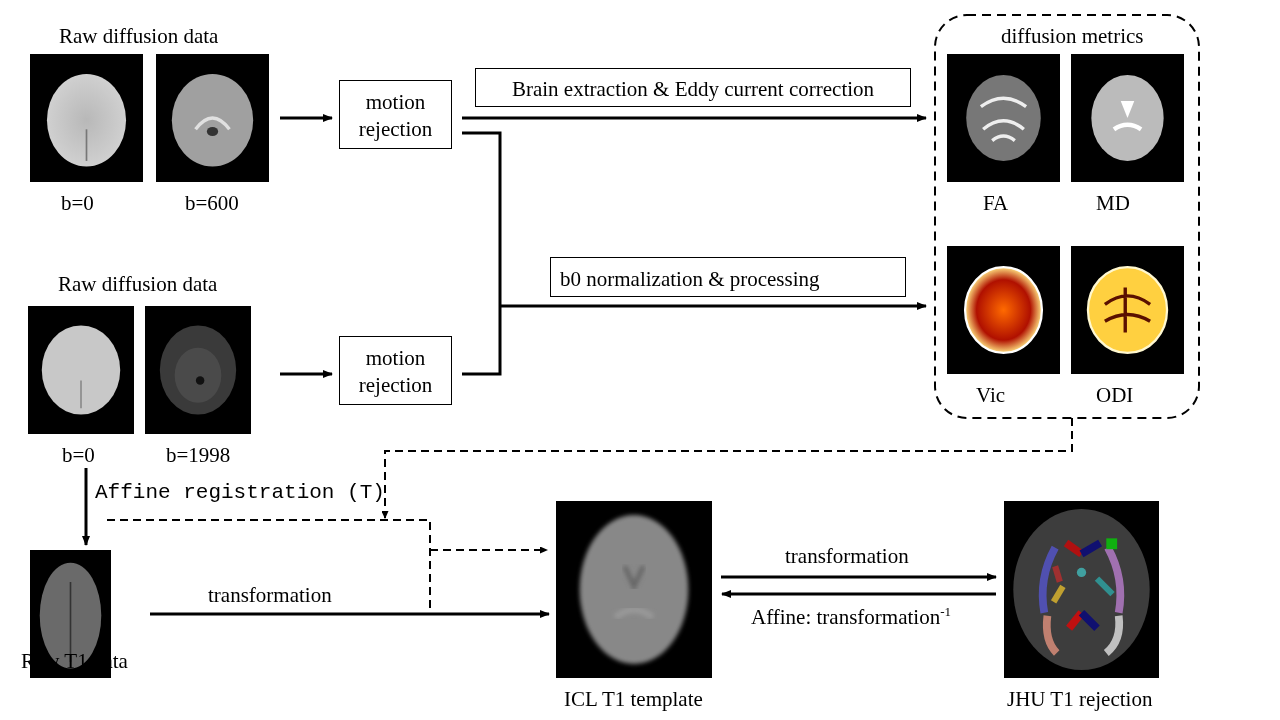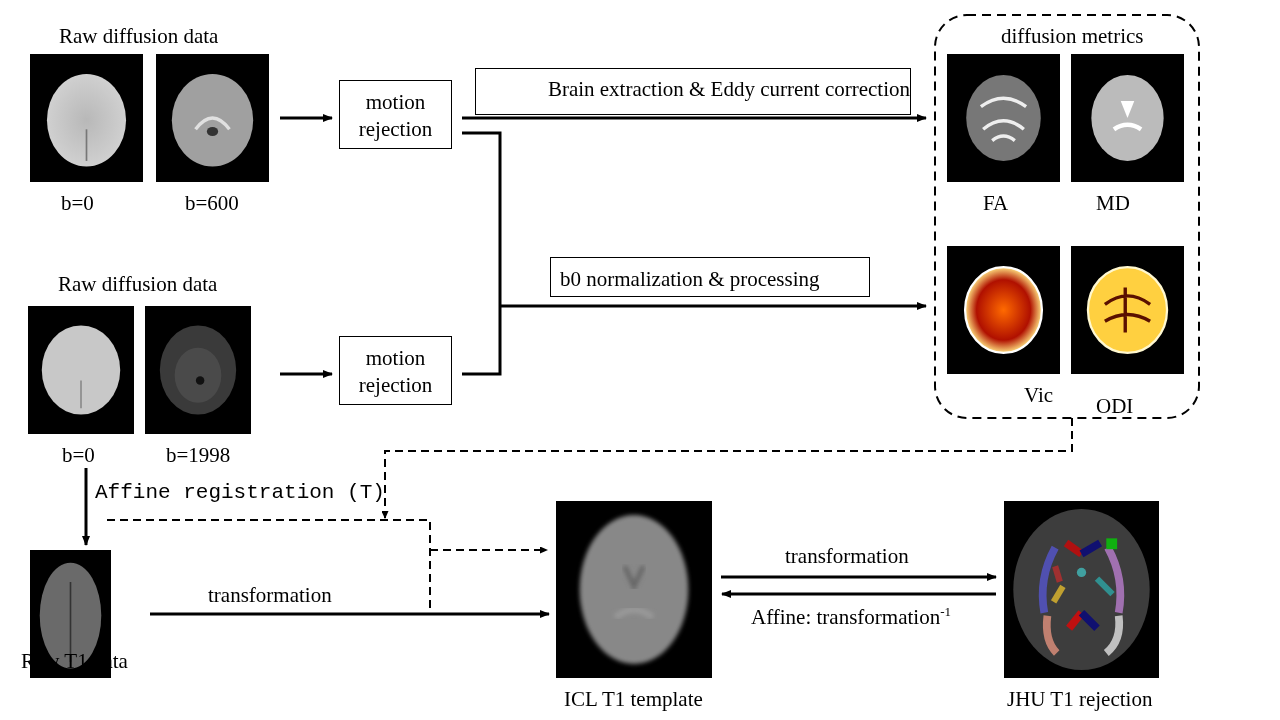--- a/index.html
+++ b/index.html
@@ -71,25 +71,25 @@
       <ellipse cx="50" cy="62" rx="5" ry="4" fill="#333"></ellipse>
     </svg>
 </div>
 <div class="txt" style="left:61px;top:193px;">b=0</div>
 <div class="txt" style="left:185px;top:193px;font-family:Liberation Serif, serif;">b=600</div>
 <div class="box" style="left:339px;top:80px;width:113px;height:69px;padding-top:8px;">
   <div>motion</div>
   <div>rejection</div>
 </div>
 
-<div class="box" style="left:475px;top:68px;width:436px;height:47px;padding-top:7px;text-align:right;">
+<div class="box" style="left:475px;top:68px;width:436px;height:39px;padding-top:7px;">
   <span>Brain extraction &amp; Eddy current correction</span>
 </div>
 
-<div class="box" style="left:550px;top:257px;width:320px;height:40px;padding-top:8px;text-align:left;padding-left:9px;">
+<div class="box" style="left:550px;top:257px;width:356px;height:40px;padding-top:8px;text-align:left;padding-left:9px;">
   <span>b0 normalization &amp; processing</span>
 </div>
 
 <div class="txt" style="left:58px;top:274px;">Raw diffusion data</div>
 <div class="img" style="left:28px;top:306px;width:106px;height:128px;">
   <svg viewBox="0 0 100 100">
       <ellipse cx="50" cy="50" rx="37" ry="42" fill="#c8c8c8"></ellipse>
       <line x1="50" y1="60" x2="50" y2="86" stroke="#888" stroke-width="1.5"></line>
     </svg>
 </div>
@@ -136,22 +136,22 @@
       <ellipse cx="50" cy="50" rx="34" ry="38" fill="none" stroke="#fff" stroke-width="2"></ellipse>
     </svg>
 </div>
 <div class="img" style="left:1071px;top:246px;width:113px;height:128px;">
   <svg viewBox="0 0 100 100">
       <ellipse cx="50" cy="50" rx="35" ry="38" fill="#ffd040"></ellipse>
       <path d="M30 45 Q50 30 70 45 M30 60 Q50 48 70 60 M48 30 L48 70" stroke="#5a1000" stroke-width="3" fill="none"></path>
       <ellipse cx="50" cy="50" rx="35" ry="38" fill="none" stroke="#fff8d0" stroke-width="2"></ellipse>
     </svg>
 </div>
-<div class="txt" style="left:976px;top:385px;margin-left:48px;">Vic</div>
-<div class="txt" style="left:1096px;top:385px;margin-top:11px;">ODI</div>
+<div class="txt" style="left:976px;top:385px;">Vic</div>
+<div class="txt" style="left:1096px;top:385px;">ODI</div>
 
 <div class="txt" style="left:95px;top:482px;font-family:Liberation Mono, monospace;">Affine registration (T)</div>
 
 <div class="img" style="left:30px;top:550px;width:81px;height:128px;">
   <svg viewBox="0 0 100 160" preserveAspectRatio="none">
       <ellipse cx="50" cy="82" rx="38" ry="66" fill="#6a6a6a"></ellipse>
       <line x1="50" y1="40" x2="50" y2="140" stroke="#333" stroke-width="2"></line>
     </svg>
 </div>
 <div class="txt" style="left:21px;top:651px;">Raw T1 data</div>

